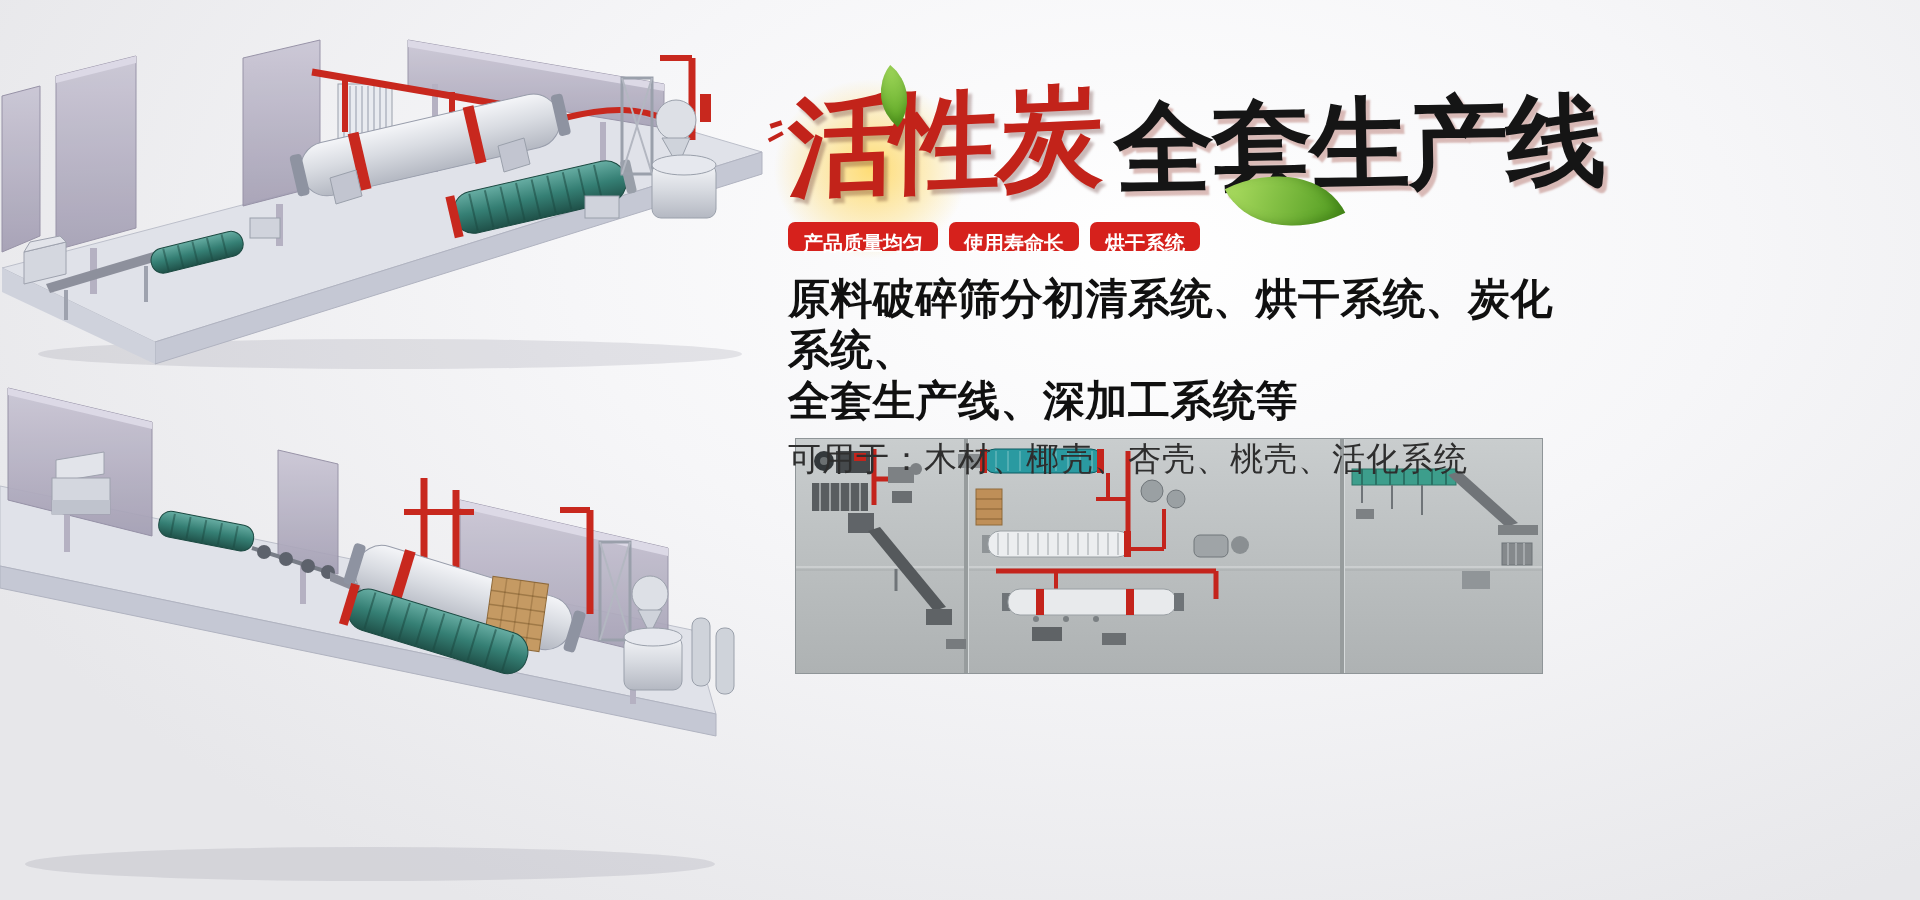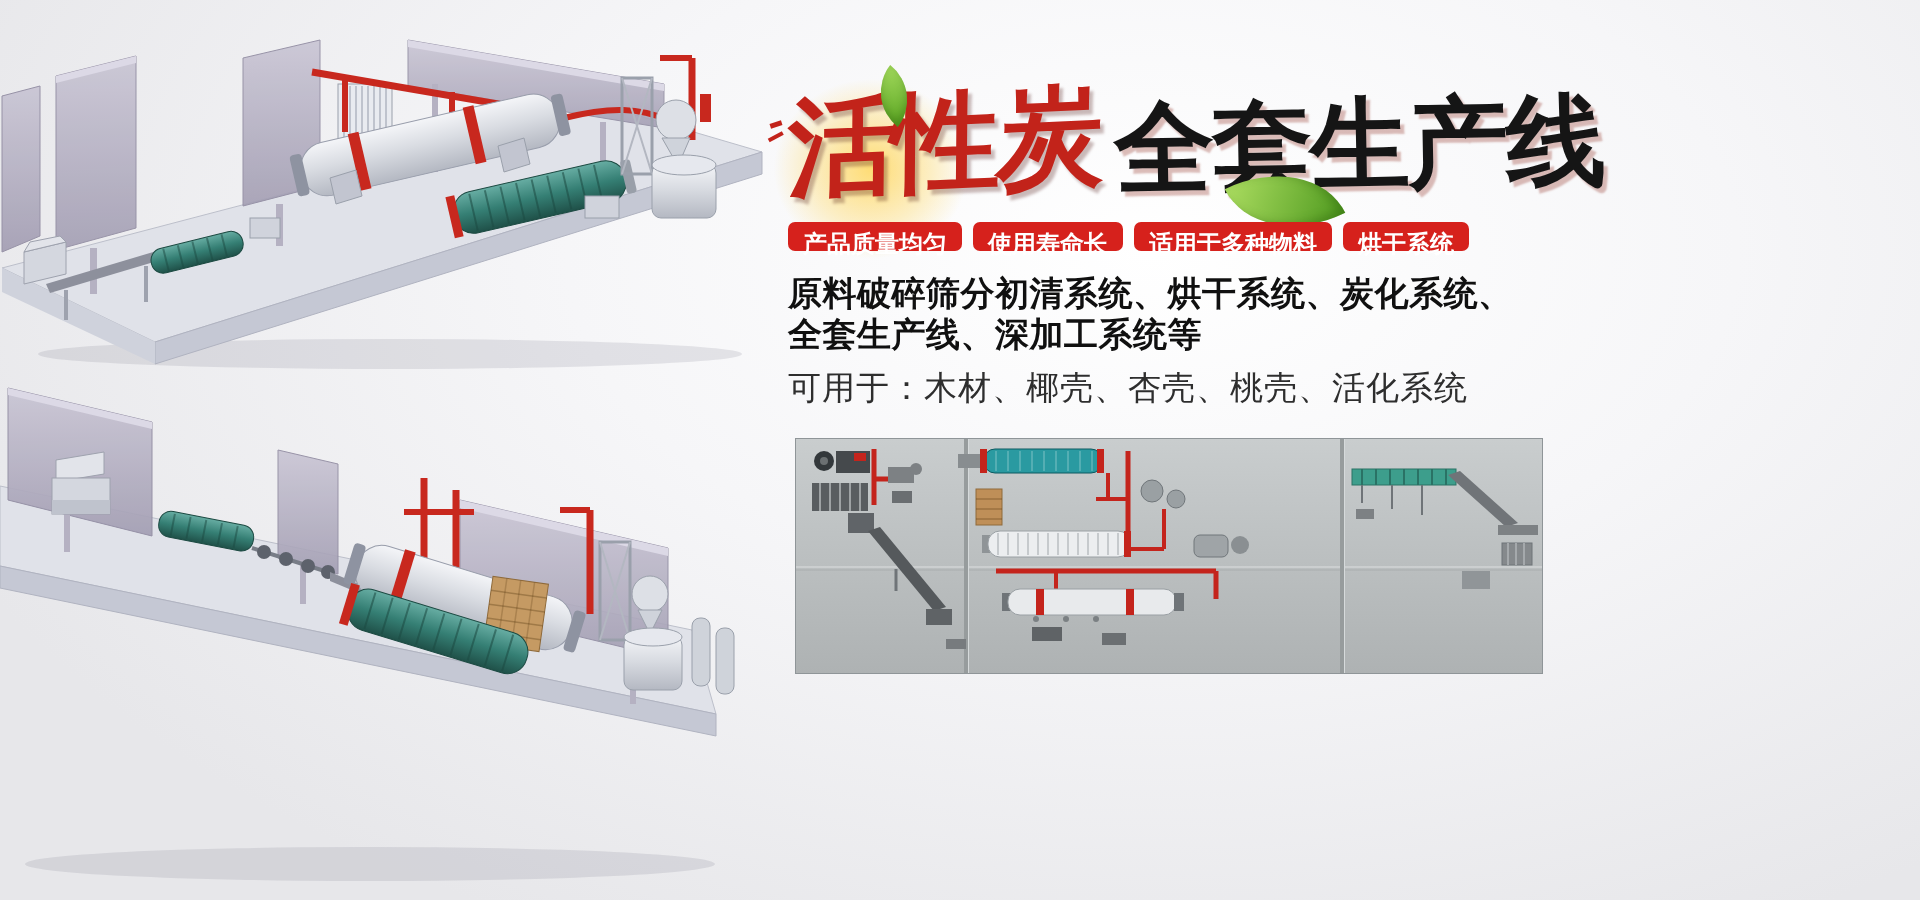--- a/index.html
+++ b/index.html
@@ -51,26 +51,26 @@
   }
   .leaf-large {
     left:448px; top:76px; width:98px; height:74px;
     background:linear-gradient(135deg,#abdc60,#4f9a1f);
     border-radius:0 100% 0 100%; transform:rotate(-26deg);
     box-shadow:inset -6px -5px 10px rgba(40,90,10,.35);
   }
 
   .badges { list-style:none; display:flex; gap:11px; margin-top:26px; position:relative; z-index:1; }
   .badge {
-    background:#d6211c; color:#ffffff; font-size:24px; font-weight:700;
+    background:#d6211c; color:#ffffff; font-size:20px; font-weight:700;
     height:29px; line-height:43px; padding:0 15px; border-radius:7px; white-space:nowrap;
   }
 
   .desc-bold {
-    margin-top:22px; font-size:34px; font-weight:700; color:#101010;
+    margin-top:22px; font-size:42px; font-weight:700; color:#101010;
     line-height:1.22; letter-spacing:.5px; position:relative; z-index:1;
   }
   .desc-light {
     margin-top:10px; font-size:33px; font-weight:400; color:#2e2e2e;
     letter-spacing:1px; position:relative; z-index:1;
   }
 
   
   .panorama {
     position:absolute; left:795px; top:438px; width:748px; height:236px;
@@ -300,21 +300,20 @@
     <h1 class="title">
       <span class="splash"></span>
       <span class="red">活性炭</span><span class="dark">全套生产线</span>
       <span class="leaf leaf-small"></span>
       <span class="leaf leaf-large"></span>
     </h1>
 
     <ul class="badges">
       <li class="badge">产品质量均匀</li>
       <li class="badge">使用寿命长</li>
-      <li class="badge">适用于多种物料</li>
       <li class="badge">烘干系统</li>
     </ul>
 
     <p class="desc-bold">
       <span>原料破碎筛分初清系统、烘干系统、炭化系统、</span><br>
       <span>全套生产线、深加工系统等</span>
     </p>
 
     <p class="desc-light">可用于：木材、椰壳、杏壳、桃壳、活化系统</p>
   </section>

